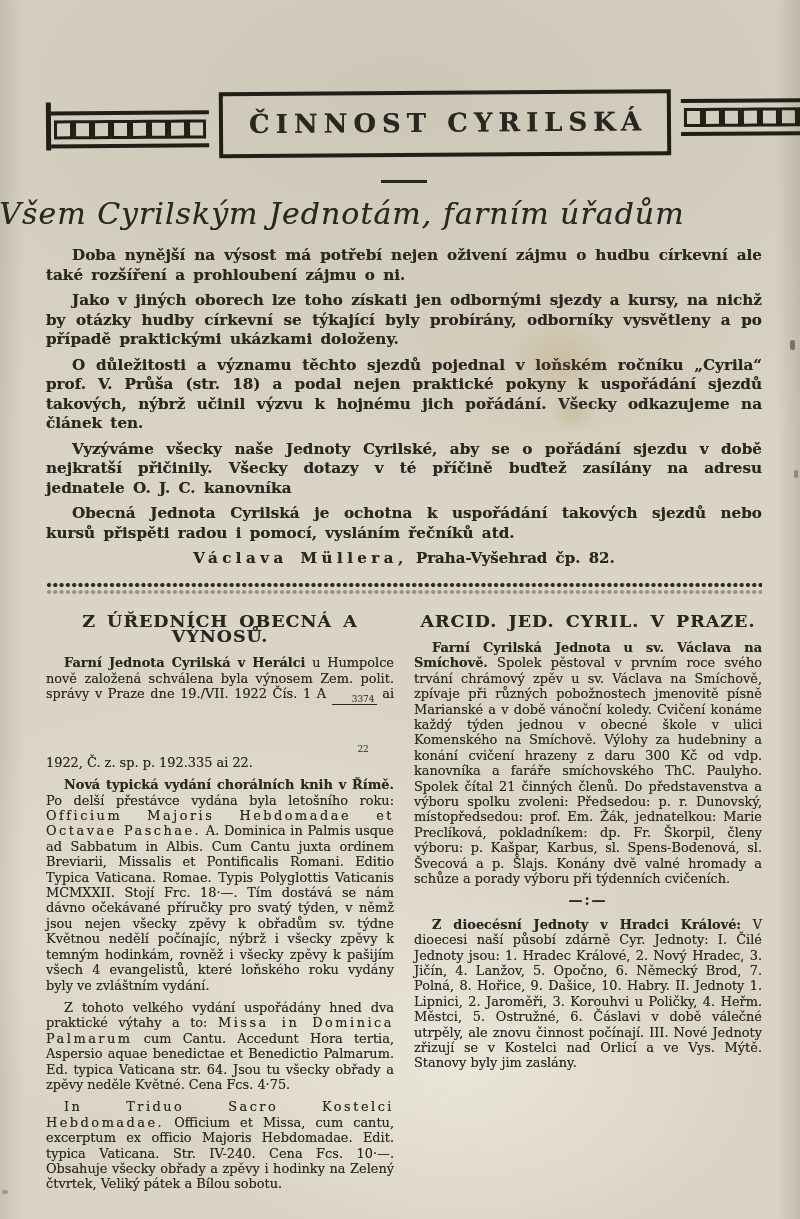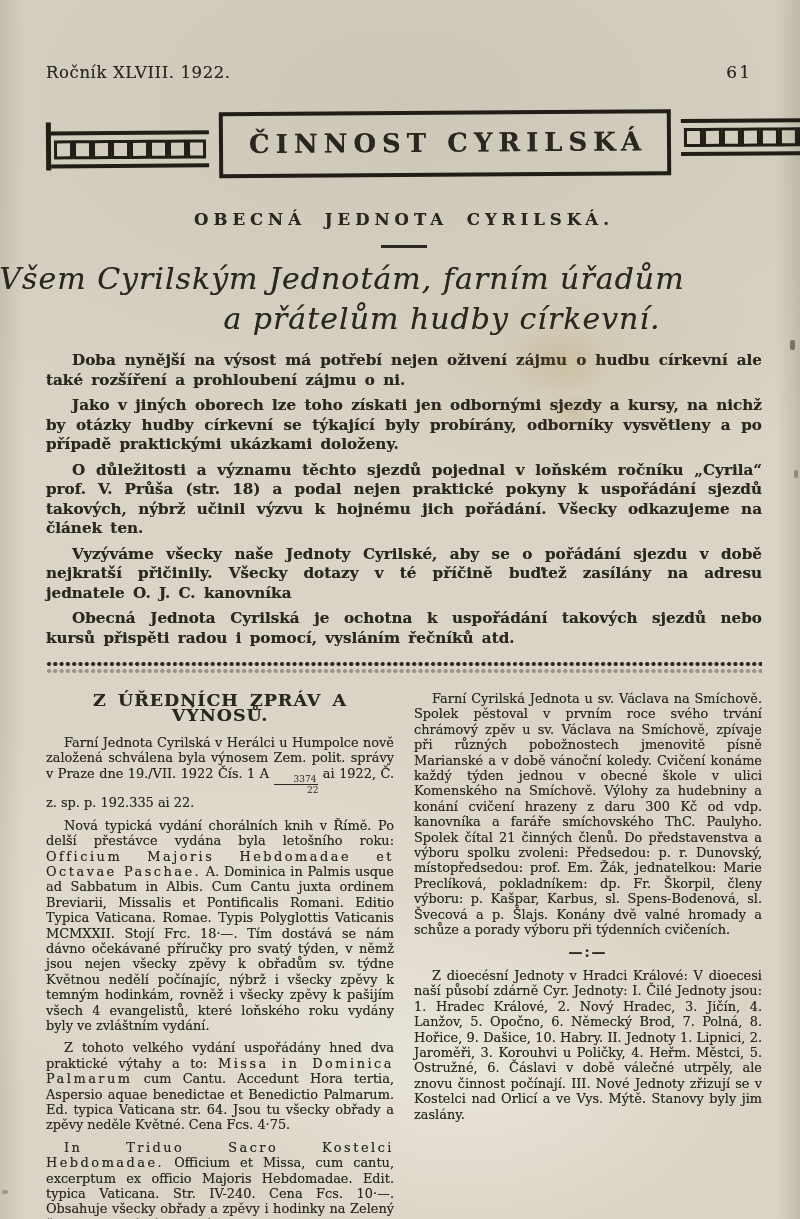--- a/index.html
+++ b/index.html
@@ -61,47 +61,43 @@
     background-size:6.3px 6px; }
   .dots.ghost { margin-top:1px; height:5px; opacity:.38; background-size:6.3px 5px; }
 
   
   .cols { display:flex; gap:20px; margin-top:18px; }
   .col { flex:1; min-width:0; font-size:12.9px; line-height:15.4px; text-align:justify; }
   .col h3 { margin:2px 0 11px; text-align:center; font-size:17.5px; font-weight:bold;
     letter-spacing:1px; word-spacing:4px; }
   .col h3.big { font-size:19px; letter-spacing:2px; word-spacing:6px; margin:14px 0 12px; }
   .col p { margin:0 0 7px; text-indent:18px; }
-  .b  { font-weight:normal; }
+  .b  { font-weight:bold; }
   .sp { letter-spacing:2.5px; }
   .sep { text-align:center; font-weight:bold; letter-spacing:2px; font-size:14px; margin:6px 0 8px; }
 
-  .frac { display:inline-flex; flex-direction:column; text-align:right;
-    vertical-align:-4px; font-size:9px; line-height:1.15; text-shadow:none; }
+  .frac { display:inline-flex; flex-direction:column; text-align:center;
+    vertical-align:-4px; font-size:9px; line-height:1.15; text-shadow:none;gap:39px; }
   .frac span:first-child { border-bottom:1px solid #2a2721; padding:0 2px; }
 
   
   .blot { position:absolute; pointer-events:none; }
   .stain1 { left:505px; top:320px; width:110px; height:80px; border-radius:50%;
     background:radial-gradient(ellipse, rgba(172,134,62,.18), transparent 65%); }
   .stain2 { left:545px; top:392px; width:55px; height:42px; border-radius:50%;
     background:radial-gradient(ellipse, rgba(160,120,50,.16), transparent 65%); }
   .speck1 { right:5px; top:340px; width:5px; height:10px; border-radius:2px; background:rgba(58,53,43,.55); }
   .speck2 { right:2px; top:470px; width:4px; height:8px; border-radius:2px; background:rgba(58,53,43,.40); }
   .speck3 { left:2px;  top:1190px; width:6px; height:4px; border-radius:2px; background:rgba(58,53,43,.30); }
 </style>
 </head>
 <body>
 
 <div class="page">
 
-  <header class="masthead">
-    <span>Ročník XLVIII. 1922.</span>
-    <span class="pageno">61</span>
-  </header>
 
   <div class="banner">
     <span class="endbar"></span>
     <span class="strip left">
       <i class="sq"></i>
         <i class="sq"></i>
         <i class="sq"></i>
         <i class="sq"></i>
         <i class="sq"></i>
         <i class="sq"></i>
@@ -116,51 +112,51 @@
         <i class="sq"></i>
         <i class="sq"></i>
         <i class="sq"></i>
         <i class="sq"></i>
         <i class="sq"></i>
         <i class="sq"></i>
     </span>
 
   </div>
 
-  <h2 class="society">OBECNÁ JEDNOTA CYRILSKÁ.</h2>
   <div class="rule"></div>
 
   <div class="appeal-h1">Všem Cyrilským Jednotám, farním úřadům</div>
-  <div class="appeal-h2">a přátelům hudby církevní.</div>
 
   <section class="intro">
     <p>Doba nynější na výsost má potřebí nejen oživení zájmu o hudbu církevní ale také rozšíření a prohloubení zájmu o ni.</p>
     <p>Jako v jiných oborech lze toho získati jen odbornými sjezdy a kursy, na nichž by otázky hudby církevní se týkající byly probírány, odborníky vysvětleny a po případě praktickými ukázkami doloženy.</p>
     <p>O důležitosti a významu těchto sjezdů pojednal v loňském ročníku „Cyrila“ prof. V. Průša (str. 18) a podal nejen praktické pokyny k uspořádání sjezdů takových, nýbrž učinil výzvu k hojnému jich pořádání. Všecky odkazujeme na článek ten.</p>
     <p>Vyzýváme všecky naše Jednoty Cyrilské, aby se o pořádání sjezdu v době nejkratší přičinily. Všecky dotazy v té příčině buďtež zasílány na adresu jednatele O. J. C. kanovníka</p>
     <p>Obecná Jednota Cyrilská je ochotna k uspořádání takových sjezdů nebo kursů přispěti radou i pomocí, vysláním řečníků atd.</p>
+    <p class="signature"><span class="sp">Václava Müllera,</span><span> Praha-Vyšehrad čp. 82.</span></p>
   </section>
 
   <div class="dots"></div>
   <div class="dots ghost"></div>
 
   <div class="cols">
 
     <div class="col">
-      <h3>Z ÚŘEDNÍCH ZPRÁV A VÝNOSŮ.</h3>
+      <h3>Z ÚŘEDNÍCH OBECNÁ A VÝNOSŮ.</h3>
       <p><span class="b">Farní Jednota Cyrilská v Herálci</span><span> u Humpolce nově založená schválena byla výnosem Zem. polit. správy v Praze dne 19./VII. 1922 Čís. 1 A </span><span class="frac">
             <span>3374</span>
             <span>22</span>
           </span><span> ai 1922, Č. z. sp. p. 192.335 ai 22.</span></p>
       <p><span class="b">Nová typická vydání chorálních knih v Římě.</span><span> Po delší přestávce vydána byla letošního roku: </span><span class="sp">Officium Majoris Hebdomadae et Octavae Paschae.</span><span> A. Dominica in Palmis usque ad Sabbatum in Albis. Cum Cantu juxta ordinem Breviarii, Missalis et Pontificalis Romani. Editio Typica Vaticana. Romae. Typis Polyglottis Vaticanis MCMXXII. Stojí Frc. 18·—. Tím dostává se nám dávno očekávané příručky pro svatý týden, v němž jsou nejen všecky zpěvy k obřadům sv. týdne Květnou nedělí počínajíc, nýbrž i všecky zpěvy k temným hodinkám, rovněž i všecky zpěvy k pašijím všech 4 evangelistů, které loňského roku vydány byly ve zvláštním vydání.</span></p>
       <p><span>Z tohoto velkého vydání uspořádány hned dva praktické výtahy a to: </span><span class="sp">Missa in Dominica Palmarum</span><span> cum Cantu. Accedunt Hora tertia, Aspersio aquae benedictae et Benedictio Palmarum. Ed. typica Vaticana str. 64. Jsou tu všecky obřady a zpěvy neděle Květné. Cena Fcs. 4·75.</span></p>
       <p><span class="sp">In Triduo Sacro Kostelci Hebdomadae.</span><span> Officium et Missa, cum cantu, excerptum ex officio Majoris Hebdomadae. Edit. typica Vaticana. Str. IV-240. Cena Fcs. 10·—. Obsahuje všecky obřady a zpěvy i hodinky na Zelený čtvrtek, Veliký pátek a Bílou sobotu.</span></p>
     </div>
 
     <div class="col">
+      <h3>ARCID. JED. CYRIL. V PRAZE.</h3>
       <p><span class="b">Farní Cyrilská Jednota u sv. Václava na Smíchově.</span><span> Spolek pěstoval v prvním roce svého trvání chrámový zpěv u sv. Václava na Smíchově, zpívaje při různých pobožnostech jmenovitě písně Marianské a v době vánoční koledy. Cvičení konáme každý týden jednou v obecné škole v ulici Komenského na Smíchově. Výlohy za hudebniny a konání cvičení hrazeny z daru 300 Kč od vdp. kanovníka a faráře smíchovského ThC. Paulyho. Spolek čítal 21 činných členů. Do představenstva a výboru spolku zvoleni: Předsedou: p. r. Dunovský, místopředsedou: prof. Em. Žák, jednatelkou: Marie Preclíková, pokladníkem: dp. Fr. Škorpil, členy výboru: p. Kašpar, Karbus, sl. Spens-Bodenová, sl. Švecová a p. Šlajs. Konány dvě valné hromady a schůze a porady výboru při týdenních cvičeních.</span></p>
       <div class="sep">—:—</div>
       <p><span class="b">Z dioecésní Jednoty v Hradci Králové:</span><span> V dioecesi naší působí zdárně Cyr. Jednoty: I. Čilé Jednoty jsou: 1. Hradec Králové, 2. Nový Hradec, 3. Jičín, 4. Lanžov, 5. Opočno, 6. Německý Brod, 7. Polná, 8. Hořice, 9. Dašice, 10. Habry. II. Jednoty 1. Lipnici, 2. Jaroměři, 3. Korouhvi u Poličky, 4. Heřm. Městci, 5. Ostružné, 6. Čáslavi v době válečné utrpěly, ale znovu činnost počínají. III. Nové Jednoty zřizují se v Kostelci nad Orlicí a ve Vys. Mýtě. Stanovy byly jim zaslány.</span></p>
 
     </div>
 
   </div>
 
   <span class="blot stain1"></span>
   <span class="blot stain2"></span>

